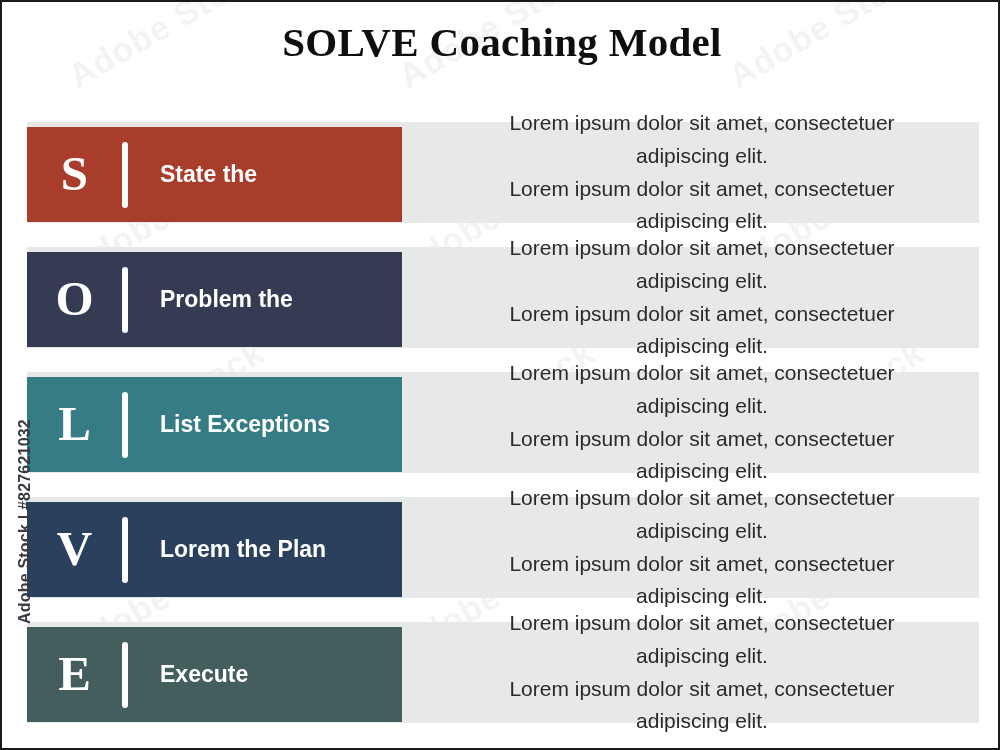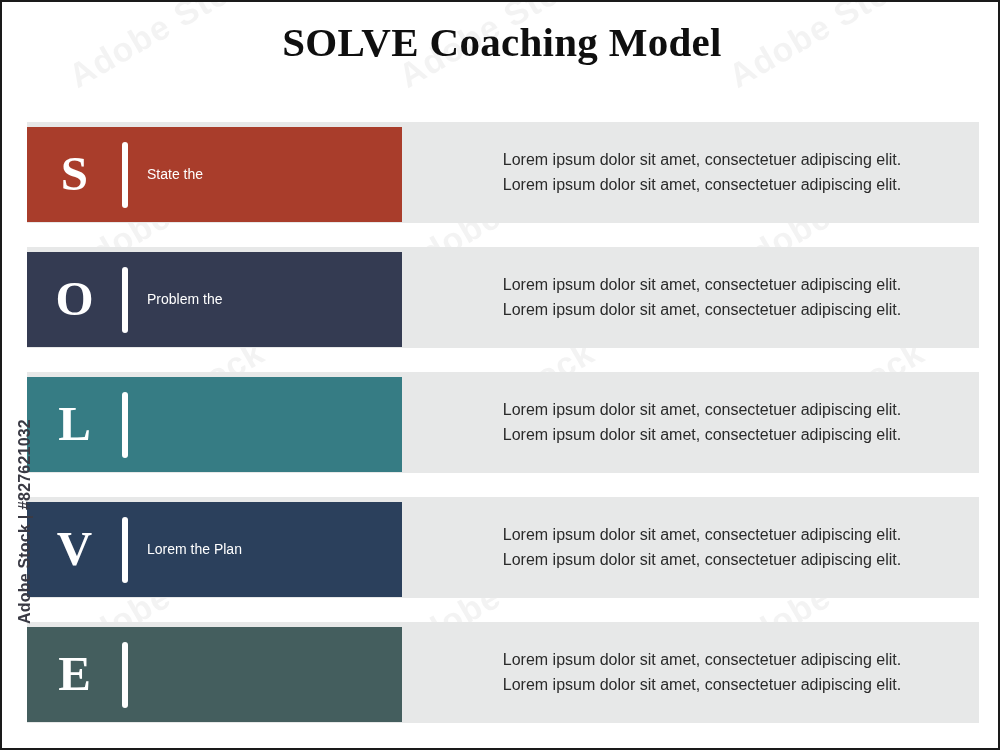--- a/index.html
+++ b/index.html
@@ -88,40 +88,40 @@
   .divider {
     flex: 0 0 6px;
     width: 6px;
     height: 66px;
     border-radius: 3px;
     background: #ffffff;
   }
 
   .block-label {
     flex: 1 1 auto;
-    padding-left: 19px;
+    padding-left: 32px;
     padding-right: 10px;
     color: #ffffff;
-    font-size: 14px;
-    font-weight: normal;
+    font-size: 23px;
+    font-weight: bold;
     line-height: 1.45;
   }
   .block-label .line2 { display: block; }
 
   .desc-text {
     position: absolute;
     left: 470px;
     top: 0;
     width: 460px;
     height: 101px;
     display: flex;
     flex-direction: column;
     justify-content: center;
     color: #2a2a2a;
-    font-size: 16px;
+    font-size: 21px;
     line-height: 1.55;
     text-align: center;
   }
 
   
   .wm {
     position: absolute;
     color: rgba(120,120,120,0.085);
     font-weight: bold;
     font-size: 34px;
@@ -197,20 +197,21 @@
       </div>
       <div class="row">
         <div class="desc-panel"></div>
         <div class="desc-text">
           <div>Lorem ipsum dolor sit amet, consectetuer adipiscing elit.</div>
           <div>Lorem ipsum dolor sit amet, consectetuer adipiscing elit.</div>
         </div>
         <div class="block" style="background: rgb(54, 124, 132);">
           <div class="letter">L</div>
           <div class="divider"></div>
+          <div class="block-label"><span>List Exceptions</span></div>
         </div>
       </div>
       <div class="row">
         <div class="desc-panel"></div>
         <div class="desc-text">
           <div>Lorem ipsum dolor sit amet, consectetuer adipiscing elit.</div>
           <div>Lorem ipsum dolor sit amet, consectetuer adipiscing elit.</div>
         </div>
         <div class="block" style="background: rgb(43, 64, 92);">
           <div class="letter">V</div>
@@ -220,19 +221,20 @@
       </div>
       <div class="row">
         <div class="desc-panel"></div>
         <div class="desc-text">
           <div>Lorem ipsum dolor sit amet, consectetuer adipiscing elit.</div>
           <div>Lorem ipsum dolor sit amet, consectetuer adipiscing elit.</div>
         </div>
         <div class="block" style="background: rgb(68, 94, 94);">
           <div class="letter">E</div>
           <div class="divider"></div>
+          <div class="block-label"><span>Execute</span></div>
         </div>
       </div>
     </div>
 
   <div id="stock-id">Adobe Stock | #827621032</div>
 
 </div>
 
 </body></html>

